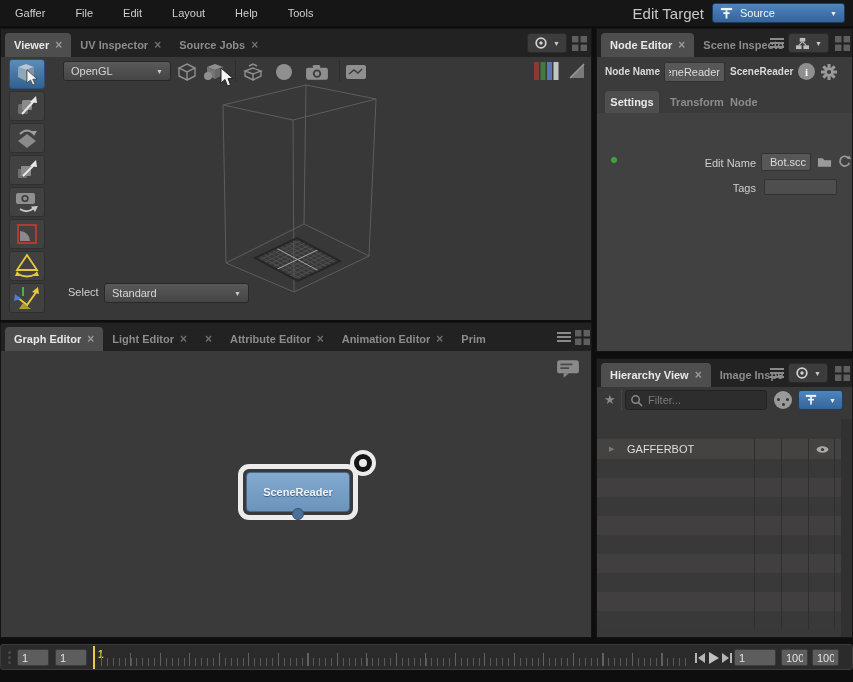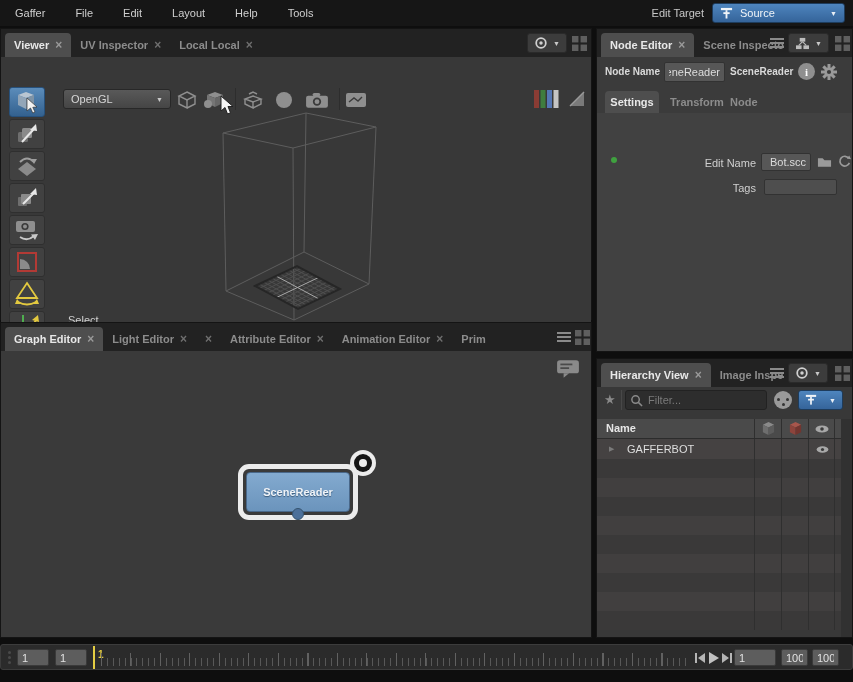--- a/index.html
+++ b/index.html
@@ -6,21 +6,21 @@
   html,body { width:853px; height:682px; background:#0e0e0e; overflow:hidden;
               font-family:"Liberation Sans",sans-serif; }
   .app { position:relative; width:853px; height:682px; background:#0e0e0e; }
   .abs { position:absolute; }
 
   
   .menubar { position:absolute; left:0; top:0; width:853px; height:26px; background:#161616;
              display:flex; align-items:center; }
   .menu-item { color:#cfcfcf; font-size:11px; font-weight:normal; padding:0 15px; cursor:default; }
   .edit-target { position:absolute; right:8px; top:3px; display:flex; align-items:center; gap:8px; }
-  .edit-target .lbl { color:#c8c8c8; font-size:11px;padding-left:20px; }
+  .edit-target .lbl { color:#c8c8c8; font-size:15px;padding-left:20px; }
 
   
   .dd { display:flex; align-items:center; background:linear-gradient(#595959,#454545);
         border:1px solid #282828; border-radius:3px; color:#d8d8d8; font-size:11px;
         padding:0 7px; height:20px; }
   .dd .arrow { margin-left:auto; font-size:7px; color:#c8c8c8; padding-left:8px; }
   .dd-blue { background:linear-gradient(#4e85be,#35649a); border-color:#1e3c5c; color:#f0f4f8; }
   .dd-blue .arrow { color:#eaf0f6; }
 
   
@@ -30,21 +30,21 @@
   .tab { display:flex; align-items:center; gap:6px; height:24px; padding:0 9px;
          border-radius:4px 4px 0 0; color:#8c8c8c; font-size:11px; font-weight:bold; }
   .tab.active { background:#4e4e4e; color:#e8e8e8; }
   .tab .x { color:#6f6f6f; font-size:12px; font-weight:bold; line-height:1; }
   .tab.active .x { color:#9a9a9a; }
   .dd-btn { display:flex; align-items:center; gap:5px; background:#3c3c3c; border:1px solid #2a2a2a;
             border-radius:3px; height:20px; padding:0 6px; }
   .dd-btn .arrow { font-size:7px; color:#c8c8c8; }
 
   
-  .viewer-body { position:absolute; left:0; top:28px; width:590px; height:263px; background:#383838;margin-top:28px; }
+  .viewer-body { position:absolute; left:0; top:28px; width:590px; height:263px; background:#383838; }
   .toolbtn { position:absolute; left:8px; width:36px; height:30px; background:#414141;
              border:1px solid #2f2f2f; border-radius:3px; display:flex; align-items:center;
              justify-content:center; }
   .toolbtn.active { background:linear-gradient(#5b8cba,#33618f); border-color:#27517c; }
   .vsep { position:absolute; top:4px; width:1px; height:22px; background:#2d2d2d; }
 
   
   .ne-label { color:#dadada; font-size:10px; font-weight:bold; }
   .ne-label-r { color:#cfcfcf; font-size:11px; text-align:right; }
   input.field { background:#575757; border:1px solid #323232; border-radius:2px; color:#dcdcdc;
@@ -199,21 +199,21 @@
     <div class="tabbar">
       <div class="tab active">
         <span>Viewer</span>
         <span class="x">×</span>
       </div>
       <div class="tab">
         <span>UV Inspector</span>
         <span class="x">×</span>
       </div>
       <div class="tab">
-        <span>Local Local</span>
+        <span>Source Jobs</span>
         <span class="x">×</span>
       </div>
       <div class="dd-btn abs" style="left:526px; top:4px;">
         <svg width="14" height="14">
             <use href="#i-target"></use>
           </svg>
         <span class="arrow">▼</span>
       </div>
       <svg class="abs" style="left:571px; top:7px;" width="15" height="15">
           <use href="#i-grid"></use>
@@ -341,20 +341,24 @@
         <svg width="26" height="26">
           <line x1="9" y1="2" x2="9" y2="11" stroke="#4fae4f" stroke-width="2"></line>
           <path d="M3,12 L13,20 L23,6" fill="none" stroke="#e3c93f" stroke-width="2"></path>
           <polygon points="24,2 25,9 18,7" fill="#e3c93f"></polygon>
           <polygon points="1,9 0,16 7,14" fill="#4f7ae0"></polygon>
           <polygon points="9,18 17,24 5,24" fill="#b09a30"></polygon>
         </svg>
       </div>
 
       <span class="abs" style="left:67px; top:229px; color:#d0d0d0; font-size:11px;">Select</span>
+      <div class="dd abs" style="left:103px; top:226px; width:145px;">
+        <span>Standard</span>
+        <span class="arrow">▼</span>
+      </div>
 
       <svg class="abs" style="left:219px; top:10px; z-index:40;" width="14" height="20">
         <polygon points="1,1 1,16 5,12.5 7.5,19 10.5,17.8 8,11.5 13,11.5" fill="#f5f5f5" stroke="#222" stroke-width="1"></polygon>
       </svg>
     </div>
   </div>
 
   <div class="panel" style="left:0; top:322px; width:592px; height:316px;">
     <div class="tabbar">
       <div class="tab active">
@@ -499,36 +503,20 @@
         <i class="abs" style="left:12px; top:7px; width:3px; height:3px; border-radius:50%; background:#333;"></i>
         <i class="abs" style="left:7.5px; top:12px; width:3px; height:3px; border-radius:50%; background:#333;"></i>
       </div>
       <div class="dd dd-blue abs" style="left:201px; top:3px; width:45px; padding:0 6px;">
         <svg width="12" height="12">
             <use href="#i-funnel"></use>
           </svg>
         <span class="arrow">▼</span>
       </div>
 
-      <div class="abs" style="left:0; top:32px; width:244px; height:20px; background:#4a4a4a; border-bottom:1px solid #2c2c2c;">
-        <span class="abs" style="left:9px; top:3px; color:#e6e6e6; font-size:11px; font-weight:bold;">Name</span>
-        <svg class="abs" style="left:164px; top:2px;" width="15" height="15">
-            <use href="#i-cube-gray"></use>
-          </svg>
-        <svg class="abs" style="left:191px; top:2px;" width="15" height="15">
-            <use href="#i-cube-red"></use>
-          </svg>
-        <svg class="abs" style="left:217px; top:5px;" width="16" height="10">
-            <use href="#i-eye"></use>
-          </svg>
-        <div class="hcolsep" style="left:157px;"></div>
-          <div class="hcolsep" style="left:184px;"></div>
-        <div class="hcolsep" style="left:211px;"></div>
-          <div class="hcolsep" style="left:237px;"></div>
-      </div>
 
       <div class="hrow" style="top:52px; height:20px; background:#454242;">
         <span class="abs" style="left:12px; top:6px; color:#7a7a7a; font-size:7px;">▶</span>
         <span class="abs" style="left:30px; top:4px; color:#dedede; font-size:11px;">GAFFERBOT</span>
         <svg class="abs" style="left:218px; top:6px;" width="15" height="9">
             <use href="#i-eye"></use>
           </svg>
         <div class="hcolsep" style="left:157px;"></div>
           <div class="hcolsep" style="left:184px;"></div>
         <div class="hcolsep" style="left:211px;"></div>

